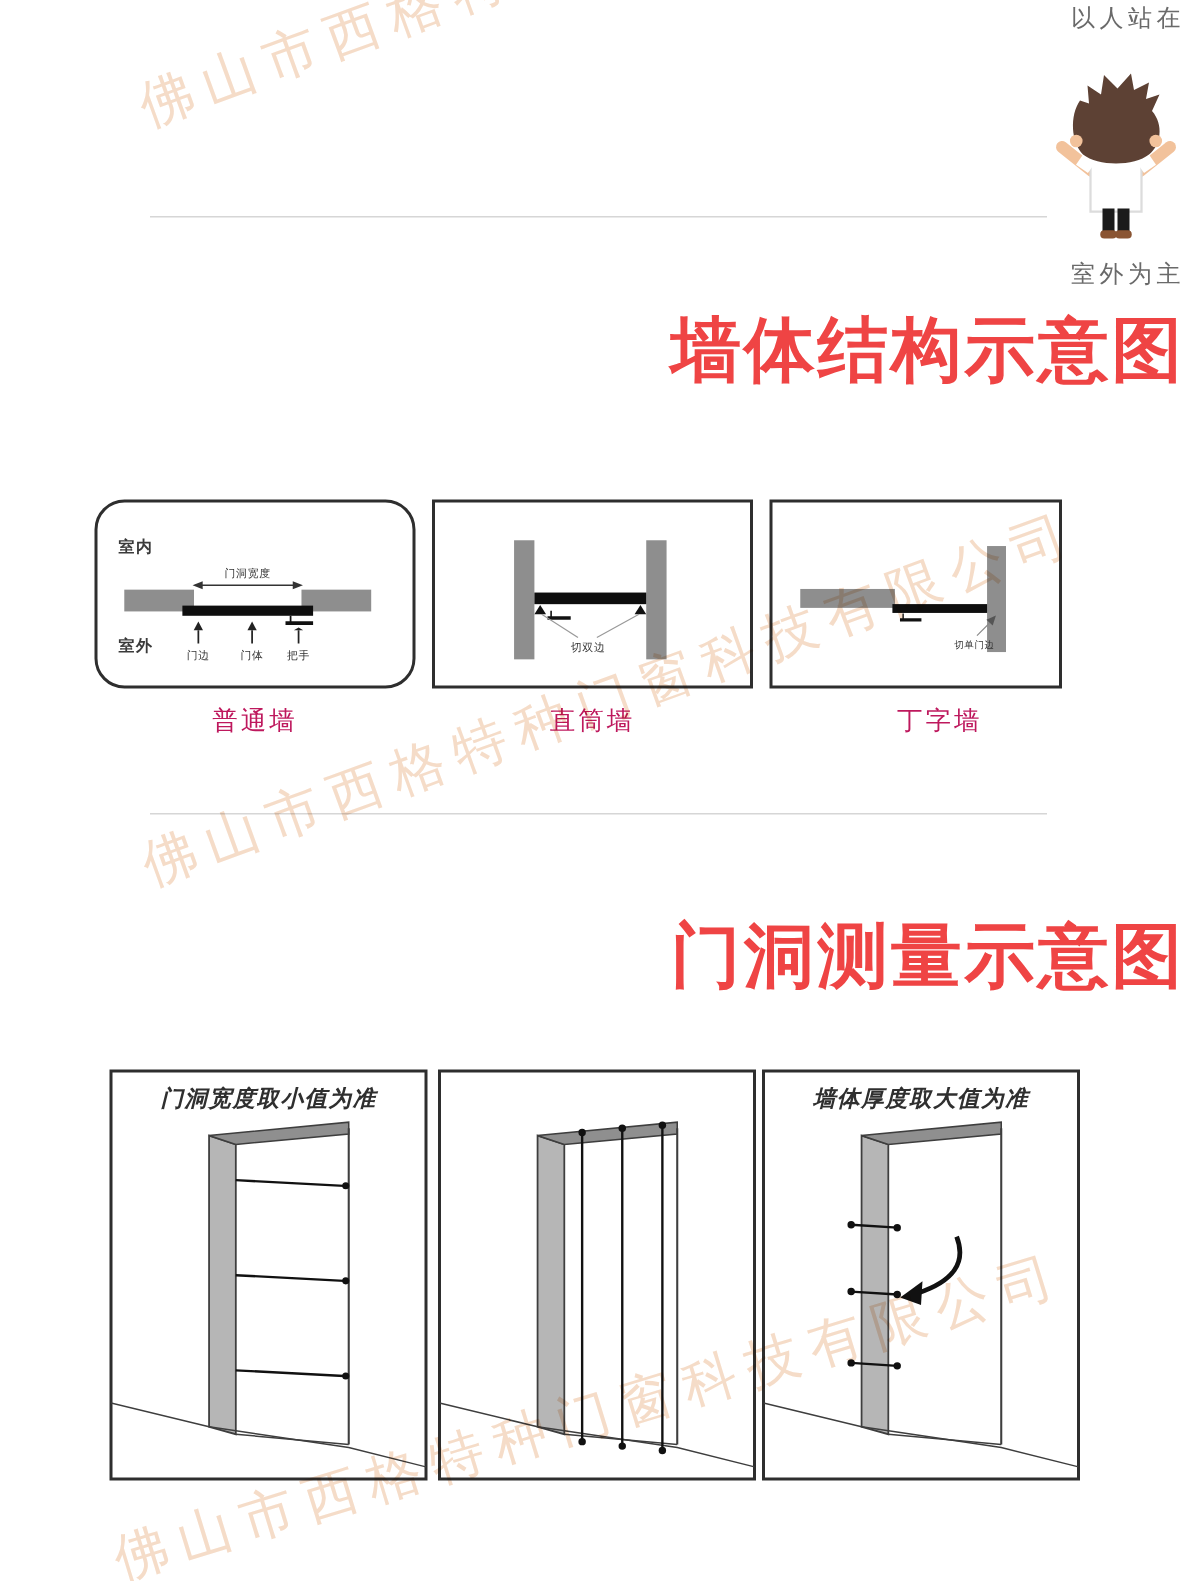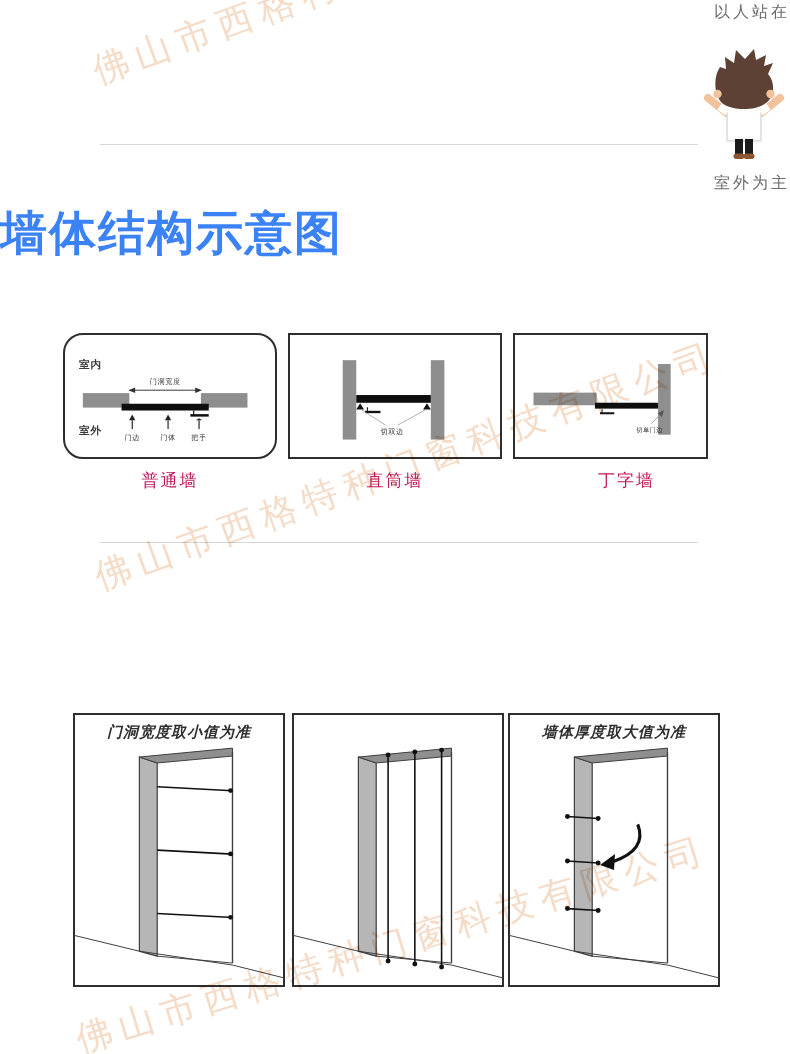--- a/index.html
+++ b/index.html
@@ -7,22 +7,22 @@
         font-family:"Liberation Sans","DejaVu Sans",sans-serif;}
   
   .header{position:absolute;top:2px;left:0;right:0;display:flex;justify-content:flex-end;
           align-items:flex-end;gap:12px;flex-direction:column;}
   .header .side-text{font-size:16px;color:#6a6a6a;letter-spacing:3px;padding-bottom:12px;}
   
   .divider{position:absolute;left:100px;width:598px;border-top:1px solid #d6d6d6;height:0;}
   .divider.d1{top:144px;}
   .divider.d2{top:542px;}
   
-  .big-title{position:absolute;left:0;right:0;text-align:left;font-size:47px;font-weight:bold;
-             color:#3b82f6;letter-spacing:2px;line-height:52px;margin:0;}
+  .big-title{position:absolute;left:0;right:0;text-align:right;font-size:47px;font-weight:bold;
+             color:#ef4444;letter-spacing:2px;line-height:52px;margin:0;}
   .t1{top:207px;}
   .t2{top:611px;}
   
   .diag-box{position:absolute;top:333px;height:126px;border:2px solid #2e2e2e;background:#fff;
             box-sizing:border-box;}
   .diag-box svg{position:absolute;left:0;top:0;width:100%;height:100%;}
   .b1{left:63px;width:214px;border-radius:20px;}
   .b2{left:288px;width:214px;}
   .b3{left:513px;width:195px;}
   .caption{position:absolute;top:469px;text-align:center;font-size:17px;color:#be185d;
@@ -130,20 +130,21 @@
       <text class="tiny" x="160" y="106" text-anchor="middle">切单门边</text>
     </svg>
   </div>
 
   <div class="caption c1">普通墙</div>
   <div class="caption c2">直筒墙</div>
   <div class="caption c3">丁字墙</div>
 
   <div class="divider d2"></div>
 
+  <h1 class="big-title t2">门洞测量示意图</h1>
 
   <div class="measure-box m1">
     <div class="heading">门洞宽度取小值为准</div>
     <svg viewBox="0 0 212 240">
       <polygon points="66,10 84,16 84,211 66,206" fill="#b6b6b6" stroke="#3e3e3e" stroke-width="1.2"></polygon>
       <polygon points="66,10 160,1 160,9 84,16" fill="#8f8f8f" stroke="#3e3e3e" stroke-width="1"></polygon>
       <line x1="160" y1="5" x2="160" y2="218" stroke="#3e3e3e" stroke-width="1.4"></line>
       <line x1="0" y1="190" x2="66" y2="206" stroke="#3e3e3e" stroke-width="1"></line>
       <line x1="84" y1="211" x2="160" y2="218" stroke="#3e3e3e" stroke-width="1"></line>
       <polyline points="66,206 160,220 212,233" fill="none" stroke="#3e3e3e" stroke-width="1"></polyline>

